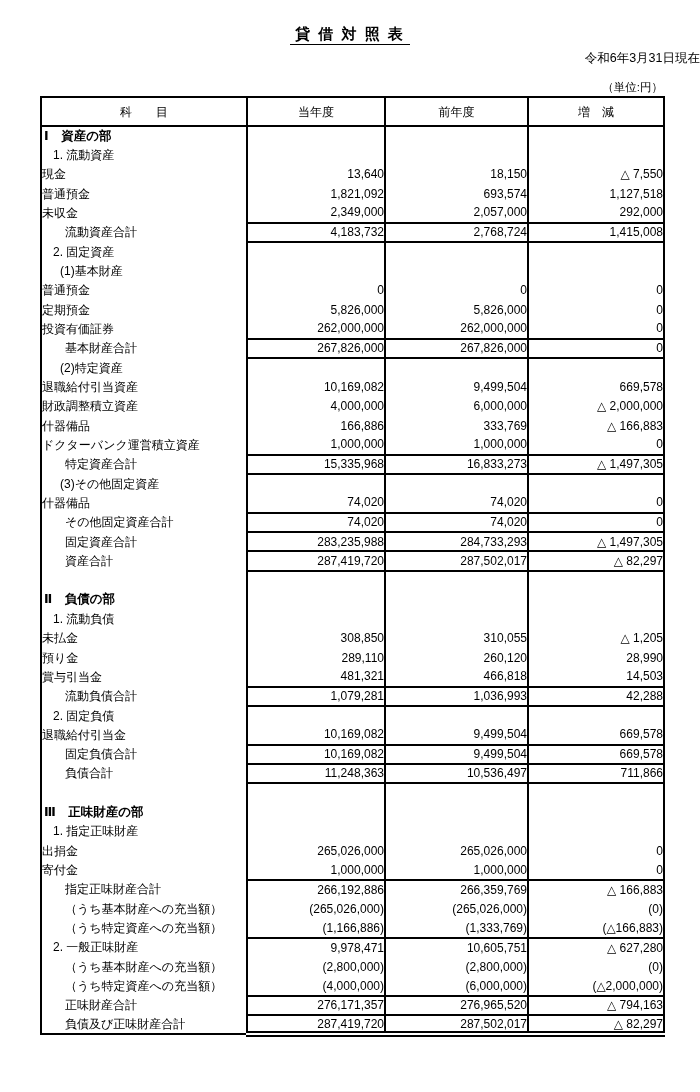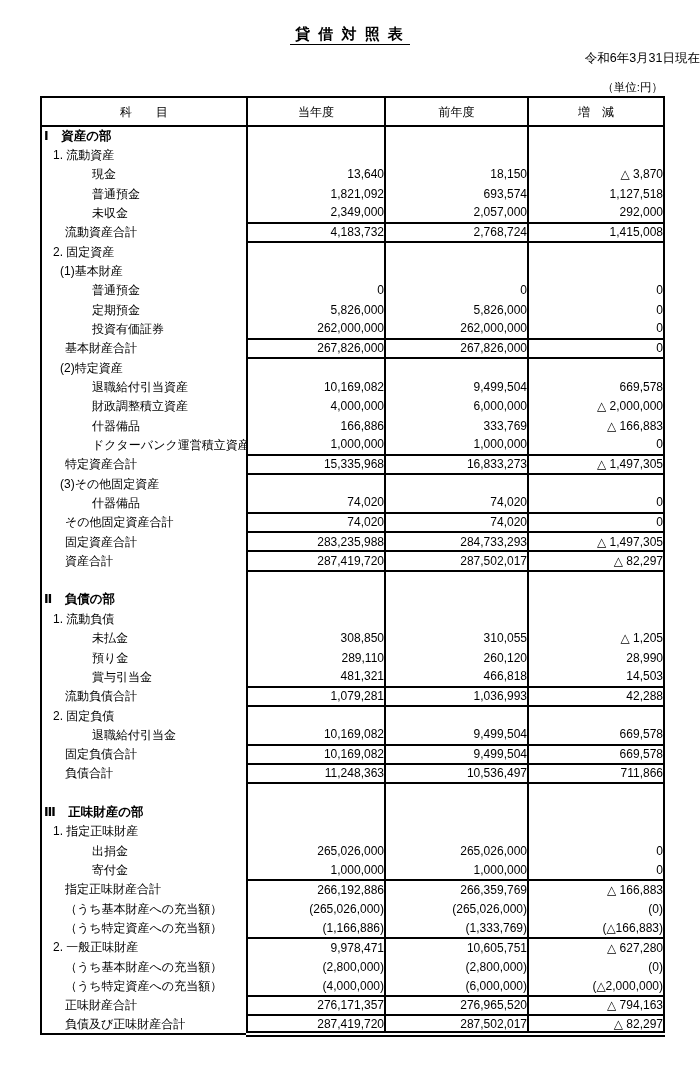--- a/index.html
+++ b/index.html
@@ -36,21 +36,21 @@
     height:27px;border-bottom:2px solid #000;font-weight:normal;
     font-size:12.5px;text-align:center;
   }
   tbody tr{height:19.33px;}
   td.label-cell{text-align:left;}
   td.num-cell{text-align:right;padding-right:6px;}
   tr.sec .label-cell{padding-left:2px;font-weight:bold;font-size:12.5px;}
   tr.num .label-cell{padding-left:11px;}
   tr.par .label-cell{padding-left:18px;margin-left:36px;}
   tr.tot .label-cell{padding-left:23px;}
-  tr.det .label-cell{padding-left:50px;}
+  tr.det .label-cell{}
   tr.lb td.num-cell{border-bottom:2px solid #000;}
   tr.dbl td.num-cell{border-bottom:6px double #000;}
 </style>
 </head>
 <body>
 
 <div class="page">
 
   <div class="title">
     <span class="title-text">貸 借 対 照 表</span>
@@ -85,21 +85,21 @@
         <tr class="num">
           <td class="label-cell">1. 流動資産</td>
           <td class="num-cell"></td>
           <td class="num-cell"></td>
           <td class="num-cell"></td>
         </tr>
         <tr class="det">
           <td class="label-cell">現金</td>
           <td class="num-cell">13,640</td>
           <td class="num-cell">18,150</td>
-          <td class="num-cell">△ 3,870</td>
+          <td class="num-cell">△ 7,550</td>
         </tr>
         <tr class="det">
           <td class="label-cell">普通預金</td>
           <td class="num-cell">1,821,092</td>
           <td class="num-cell">693,574</td>
           <td class="num-cell">1,127,518</td>
         </tr>
         <tr class="det lb">
           <td class="label-cell">未収金</td>
           <td class="num-cell">2,349,000</td>

